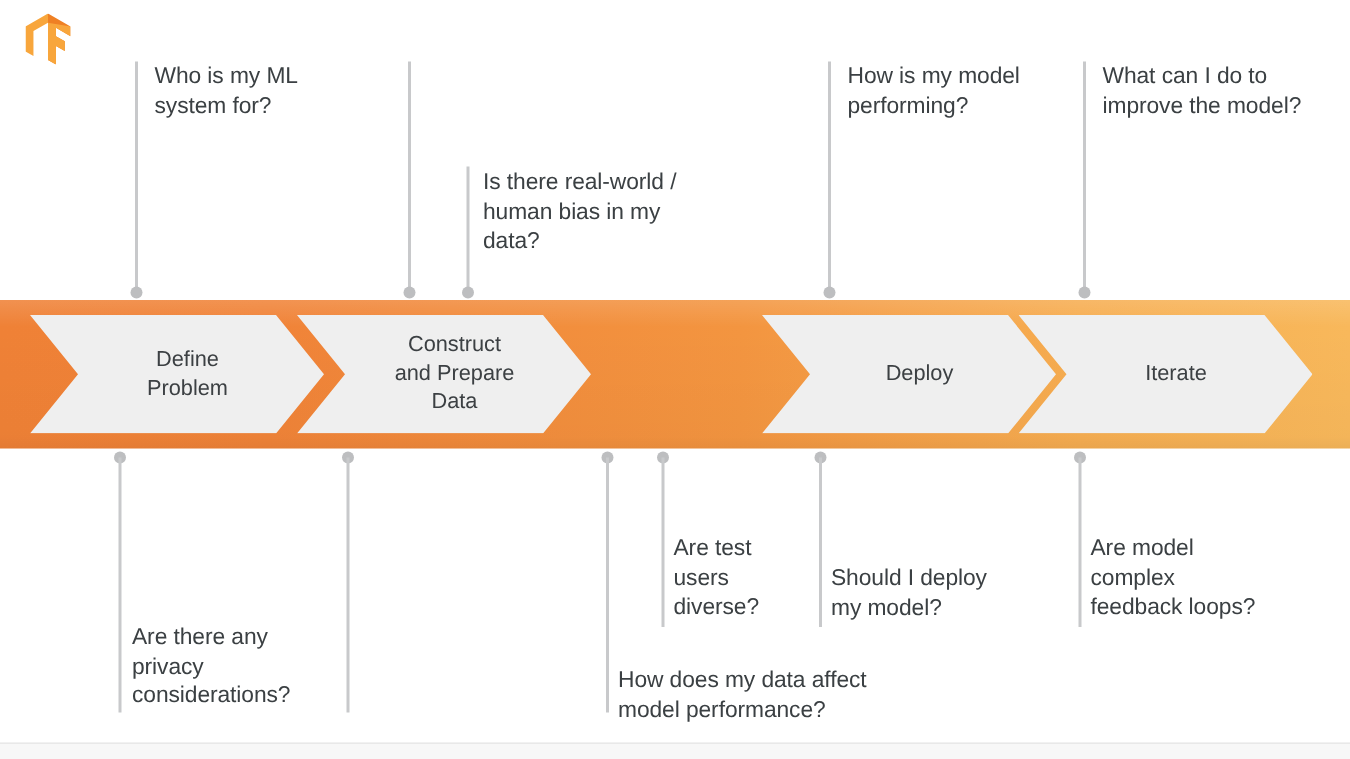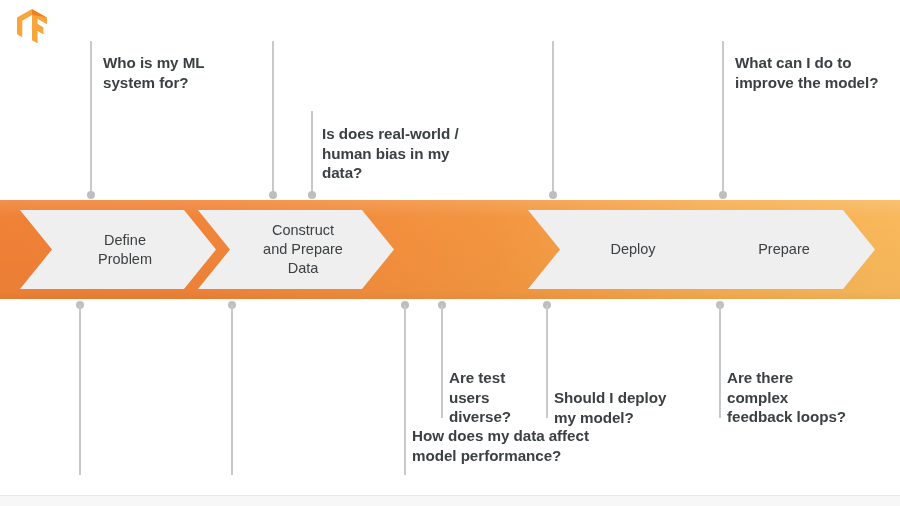--- a/index.html
+++ b/index.html
@@ -11,26 +11,25 @@
   }
   #stage { position:relative; width:900px; height:506px; background:#fff; }
 
   
   .tf-logo { position:absolute; left:17px; top:9px; width:30px; height:34px; }
 
   
   .note {
     position:absolute;
     font-size:15.2px;
-    font-weight:bold;
+    font-weight:normal;
     line-height:19.6px;
     color:#3b4043;
     letter-spacing:-0.05px;
     white-space:pre-line;
-    margin-top:12px;
   }
 
   
   .connector {
     position:absolute;
     width:1.5px;
     background:#c8c9cb;
   }
   .dot {
     position:absolute;
@@ -110,47 +109,49 @@
   <div class="dot" style="left:308px; top:191px;"></div>
 
   <div class="connector" style="left:552px; top:41px; height:154px;"></div>
   <div class="dot" style="left:549px; top:191px;"></div>
 
   <div class="connector" style="left:722px; top:41px; height:154px;"></div>
   <div class="dot" style="left:719px; top:191px;"></div>
 
   <div class="note" style="left:103px; top:41px; width:160px;">Who is my ML
 system for?</div>
-  <div class="note" style="left:322px; top:112px; width:190px;">Is does real-world /
+  <div class="note" style="left:322px; top:112px; width:190px;">Is there real-world /
 human bias in my
 data?</div>
+  <div class="note" style="left:565px; top:41px; width:170px;">How is my model
+performing?</div>
   <div class="note" style="left:735px; top:41px; width:175px;">What can I do to
 improve the model?</div>
 
   <div class="band">
     <div class="band-inner-shade"></div>
 
     <div class="step first" style="left:20px; width:196px;">
       <span class="step-label">Define
 Problem</span>
     </div>
 
     <div class="step" style="left:198px; width:196px;align-items:center;">
       <span class="step-label">Construct
 and Prepare
 Data</span>
     </div>
 
 
-    <div class="step" style="left:528px; width:196px;justify-content:center;">
+    <div class="step" style="left:508px; width:196px;justify-content:center;">
       <span class="step-label">Deploy</span>
     </div>
 
     <div class="step" style="left:679px; width:196px;">
-      <span class="step-label">Prepare</span>
+      <span class="step-label">Iterate</span>
     </div>
   </div>
 
   <div class="dot" style="left:76px; top:301px;"></div>
   <div class="connector" style="left:79px; top:305px; height:170px;"></div>
 
   <div class="dot" style="left:228px; top:301px;"></div>
   <div class="connector" style="left:231px; top:305px; height:170px;"></div>
 
   <div class="dot" style="left:401px; top:301px;"></div>
@@ -158,26 +159,29 @@
 
   <div class="dot" style="left:438px; top:301px;"></div>
   <div class="connector" style="left:441px; top:305px; height:113px;"></div>
 
   <div class="dot" style="left:543px; top:301px;"></div>
   <div class="connector" style="left:546px; top:305px; height:113px;"></div>
 
   <div class="dot" style="left:716px; top:301px;"></div>
   <div class="connector" style="left:719px; top:305px; height:113px;"></div>
 
-  <div class="note" style="left:412px; top:414px; width:230px;">How does my data affect
+  <div class="note" style="left:88px; top:415px; width:150px;">Are there any
+privacy
+considerations?</div>
+  <div class="note" style="left:412px; top:444px; width:230px;">How does my data affect
 model performance?</div>
   <div class="note" style="left:554px; top:376px; width:160px;">Should I deploy
 my model?</div>
   <div class="note" style="left:449px; top:356px; width:100px;">Are test
 users
 diverse?</div>
-  <div class="note" style="left:727px; top:356px; width:165px;">Are there
+  <div class="note" style="left:727px; top:356px; width:165px;">Are model
 complex
 feedback loops?</div>
 
   <div class="footer-strip"></div>
 
 </div>
 
 </body></html>

